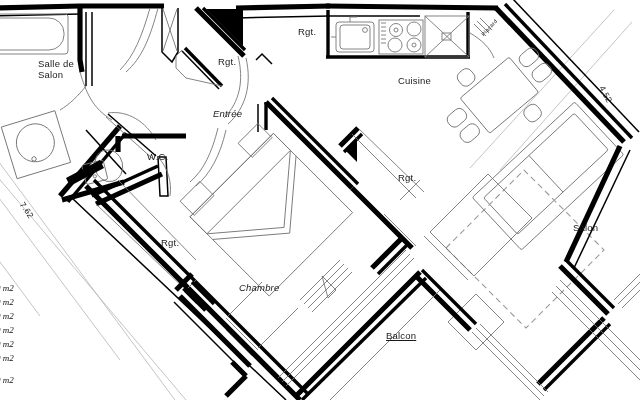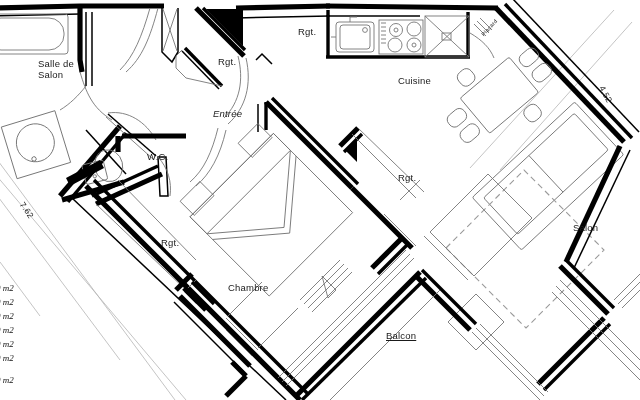--- a/index.html
+++ b/index.html
@@ -347,21 +347,21 @@
     <span>Salle de</span><br>
     <span>Salon</span>
   </div>
 
   <div class="room-label" style="left:119px; top:151px;">W.C.</div>
 
   <div class="room-label" style="left:185px; top:108px;font-style:italic;">Entrée</div>
 
   <div class="room-label" style="left:370px; top:75px;">Cuisine</div>
 
-  <div class="room-label" style="left:200px; top:282px;">Chambre</div>
+  <div class="room-label" style="left:211px; top:282px;font-style:italic;">Chambre</div>
 
   <div class="room-label" style="left:545px; top:222px;">Salon</div>
 
   <div class="room-label" style="left:358px; top:330px;text-decoration:underline;">Balcon</div>
 
   <div class="room-label" style="left:190px; top:56px;">Rgt.</div>
 
   <div class="room-label" style="left:270px; top:26px;">Rgt.</div>
 
   <div class="room-label" style="left:370px; top:172px;">Rgt.</div>

